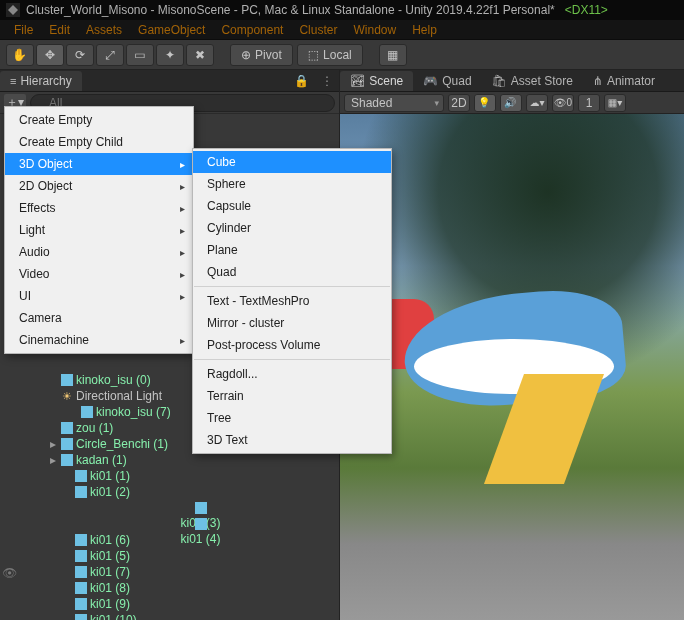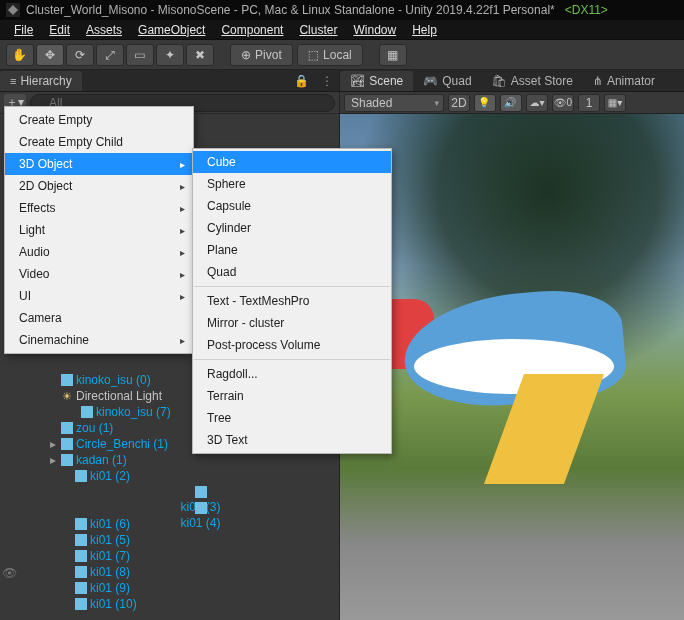--- a/index.html
+++ b/index.html
@@ -5,21 +5,21 @@
   * { margin: 0; padding: 0; box-sizing: border-box; font-family: "Segoe UI", Arial, sans-serif; font-size: 12px; user-select: none; }
   body { background: #383838; color: #c4c4c4; width: 684px; height: 620px; overflow: hidden; position: relative; }
 
   
   .titlebar { height: 20px; background: #0a0a0a; color: #b0b0b0; padding: 2px 6px; display: flex; align-items: center; gap: 6px; }
   .titlebar .unity-logo { width: 14px; height: 14px; background: #222; display:inline-flex;align-items:center;justify-content:center;}
   .titlebar .dx { color: #6cc04a; margin-left: 4px; }
 
   
   .menubar { height: 20px; background: #141414; display: flex; align-items: center; gap: 0; padding: 0 6px; border-bottom: 1px solid #0c0c0c;}
-  .menubar span { padding: 2px 8px; color: #e5e5e5; cursor: pointer; text-decoration: underline; }
+  .menubar span { padding: 2px 8px; color: #a16207; cursor: pointer; }
 
   
   .toolbar { height: 30px; background: #383838; border-bottom: 1px solid #222; display: flex; align-items: center; padding: 0 6px; gap: 4px;}
   .tool-group { display: flex; gap: 2px; }
   .tool-btn { width: 28px; height: 22px; background: #4a4a4a; border: 1px solid #2a2a2a; border-radius: 3px; display:flex;align-items:center;justify-content:center; color:#c4c4c4;}
   .tool-btn.active { background: #5a5a5a; }
   .tool-pill { height: 22px; padding: 0 10px; background: #4a4a4a; border: 1px solid #2a2a2a; border-radius: 3px; display:flex;align-items:center;gap:4px; color:#c4c4c4;}
   .tool-sep { width: 8px; }
 
   
@@ -36,21 +36,21 @@
   .search-row .plus { width:22px;height:18px;background:#4a4a4a;border-radius:2px;display:flex;align-items:center;justify-content:center; }
   .search-input { flex:1; background:#2d2d2d;border:1px solid #222;border-radius:10px;height:18px;padding:0 18px;color:#aaa;position:relative;}
   .search-wrap { position:relative; flex:1; display:flex;}
   .search-wrap::before { content:"🔍"; position:absolute; left:4px; top:1px; font-size:10px; color:#888;}
   .tree { flex:1; overflow:hidden; padding-top:2px; color:#c4c4c4; }
   .tree-row { height:16px; display:flex;align-items:center;gap:2px; padding-left:6px;}
   .tree-row .caret { width:10px; text-align:center; color:#999;}
   .tree-row .ico { width:14px; height:14px; display:inline-flex;align-items:center;justify-content:center; font-size:11px;}
   .cube-ico { width:12px;height:12px;background:#6ec1e4;}
   .tree-row .lbl { color:#c4c4c4; }
-  .tree-row.prefab .lbl { color:#0ea5e9; }
+  .tree-row.prefab .lbl { color:#86efac; }
 
   
   .scene { flex:1; display:flex;flex-direction:column; background:#383838;}
   .scene-tabs { height:22px; background:#282828; display:flex;align-items:center; border-bottom:1px solid #1a1a1a; }
   .scene-tab { padding:3px 10px;color:#b4b4b4;display:flex;align-items:center;gap:4px; border-top-left-radius:3px;border-top-right-radius:3px;}
   .scene-tab.active { background:#383838;color:#d8d8d8;}
   .scene-toolbar { height:22px; background:#383838; border-bottom:1px solid #222; display:flex;align-items:center;padding:0 4px;gap:4px;}
   .scene-select { background:#4a4a4a;border:1px solid #2a2a2a;border-radius:3px;height:18px;padding:0 16px 0 6px;color:#c4c4c4;display:flex;align-items:center;position:relative;}
   .scene-select::after { content:"▾"; position:absolute;right:4px;font-size:9px;color:#999;}
   .scene-btn { width:22px;height:18px;background:#4a4a4a;border:1px solid #2a2a2a;border-radius:3px;display:flex;align-items:center;justify-content:center;font-size:10px;}
@@ -173,20 +173,27 @@
             <span class="cube-ico"></span>
           </span>
           <span class="lbl">Circle_Benchi (1)</span>
         </div>
         <div class="tree-row prefab" style="padding-left: 48px;">
           <span class="caret">▸</span>
           <span class="ico">
             <span class="cube-ico"></span>
           </span>
           <span class="lbl">kadan (1)</span>
+        </div>
+        <div class="tree-row prefab" style="padding-left: 62px;">
+          <span class="caret"></span>
+          <span class="ico">
+            <span class="cube-ico"></span>
+          </span>
+          <span class="lbl">ki01 (1)</span>
         </div>
         <div class="tree-row prefab" style="padding-left: 62px;">
           <span class="caret"></span>
           <span class="ico">
             <span class="cube-ico"></span>
           </span>
           <span class="lbl">ki01 (2)</span>
         </div>
         <div class="tree-row prefab" style="padding-left: 62px; flex-direction: column;">
           <span class="caret"></span>

